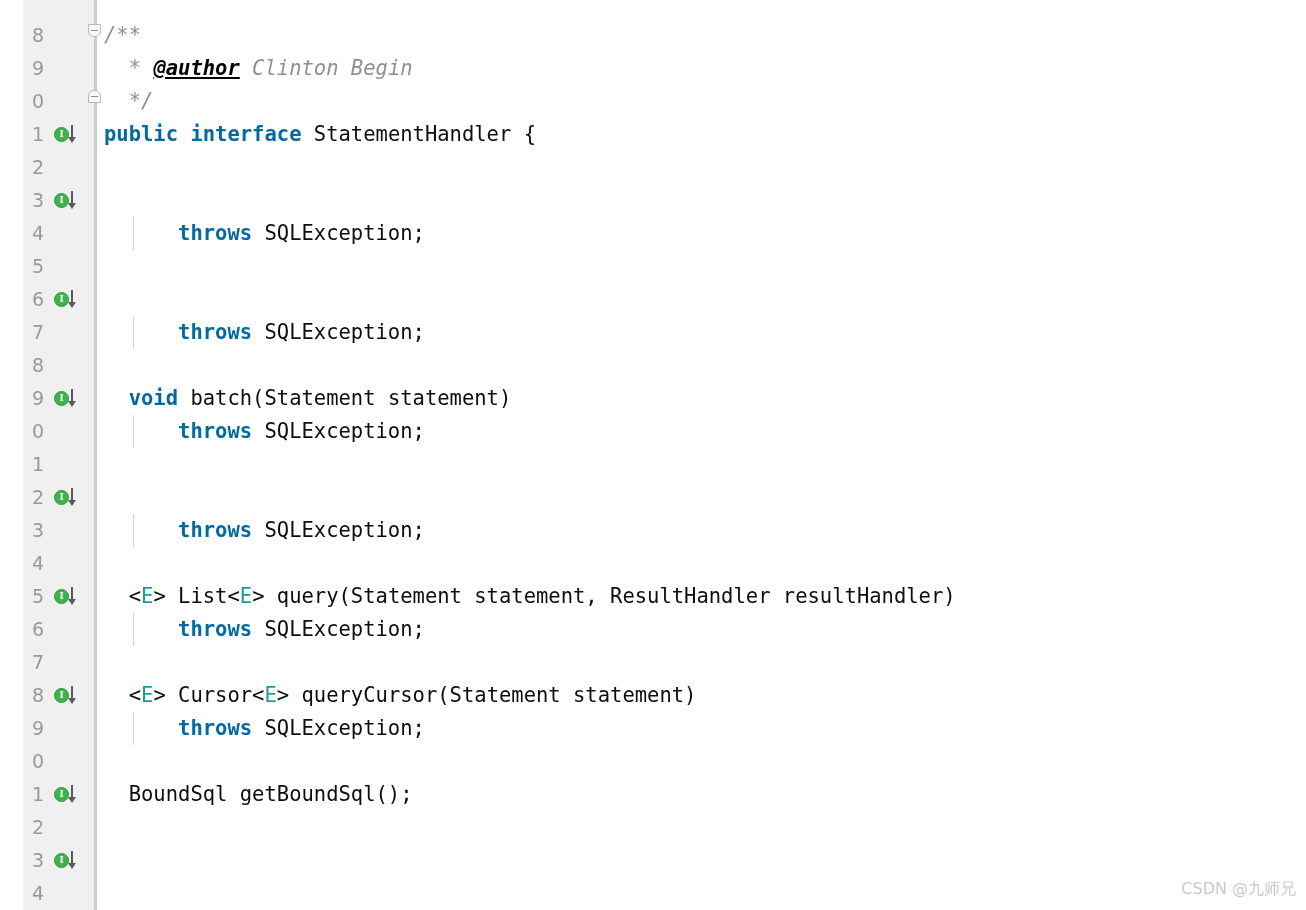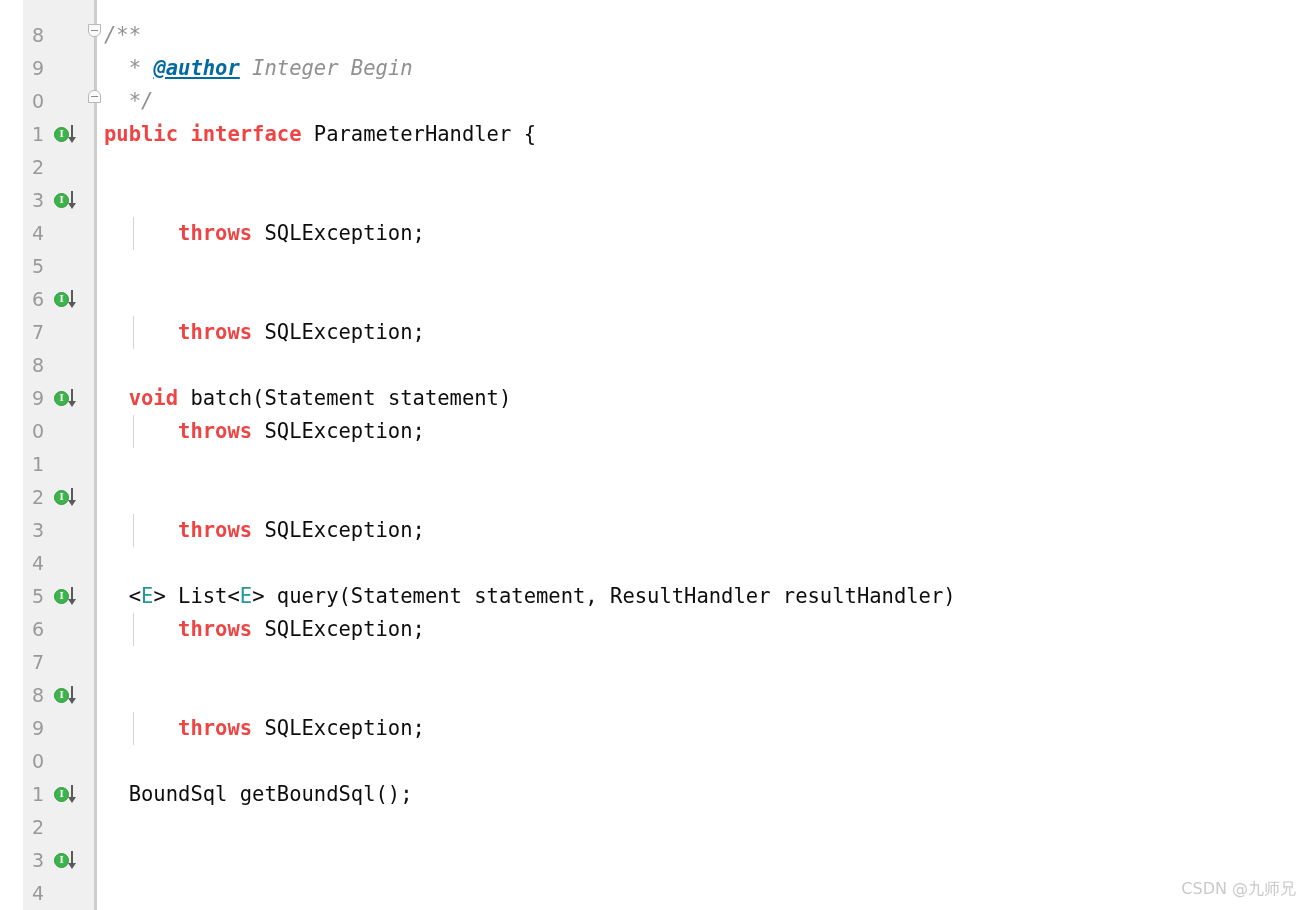--- a/index.html
+++ b/index.html
@@ -169,25 +169,25 @@
     position: absolute;
     left: 104px;
     top: 0;
     height: 33px;
     line-height: 33px;
     font-size: 20.5px;
     white-space: pre;
     color: #0d0d0d;
     font-family: "DejaVu Sans Mono", "Liberation Mono", monospace;
   }
-  .kw      { color: #ef4444; font-weight: bold; }
+  .kw      { color: #0369a1; font-weight: bold; }
   .plain   { color: #0d0d0d; }
   .type    { color: #20999d; }
   .cmt     { color: #909090; font-style: italic; }
-  .tag     { color: #0369a1; font-style: italic; font-weight: bold; text-decoration: underline; text-align: center; }
+  .tag     { color: #000000; font-style: italic; font-weight: bold; text-decoration: underline; text-align: center; }
 
   
   #watermark {
     position: absolute;
     right: 10px;
     bottom: 10px;
     color: #c9c9c9;
     font-size: 16px;
     font-family: "DejaVu Sans", "Liberation Sans", sans-serif;
     white-space: pre;
@@ -208,42 +208,42 @@
             <span class="bar"></span>
           </span>
         </div>
         <div class="code"><span class="cmt">/**</span></div>
       </div>
       <div class="row" style="top: 52px;">
         <div class="lineno">9</div>
         <div class="fold">
           <span class="stem"></span>
         </div>
-        <div class="code"><span class="cmt">  * </span><span class="tag">@author</span><span class="cmt"> Integer Begin</span></div>
+        <div class="code"><span class="cmt">  * </span><span class="tag">@author</span><span class="cmt"> Clinton Begin</span></div>
       </div>
       <div class="row" style="top: 85px;">
         <div class="lineno">0</div>
         <div class="fold">
           <span class="stem half-up"></span>
           <span class="box up">
             <span class="bar"></span>
           </span>
         </div>
         <div class="code"><span class="cmt">  */</span></div>
       </div>
       <div class="row" style="top: 118px;">
         <div class="lineno">1</div>
         <div class="marker">
           <div class="disc">I</div>
           <div class="arrow">
             <i></i>
             <b></b>
           </div>
         </div>
-        <div class="code"><span class="kw">public interface</span><span class="plain"> ParameterHandler {</span></div>
+        <div class="code"><span class="kw">public interface</span><span class="plain"> StatementHandler {</span></div>
       </div>
       <div class="row" style="top: 151px;">
         <div class="lineno">2</div>
         <div class="code"></div>
       </div>
       <div class="row" style="top: 184px;">
         <div class="lineno">3</div>
         <div class="marker">
           <div class="disc">I</div>
           <div class="arrow">
@@ -341,20 +341,21 @@
       </div>
       <div class="row" style="top: 679px;">
         <div class="lineno">8</div>
         <div class="marker">
           <div class="disc">I</div>
           <div class="arrow">
             <i></i>
             <b></b>
           </div>
         </div>
+        <div class="code"><span class="plain">  &lt;</span><span class="type">E</span><span class="plain">&gt; Cursor&lt;</span><span class="type">E</span><span class="plain">&gt; queryCursor(Statement statement)</span></div>
       </div>
       <div class="row" style="top: 712px;">
         <div class="lineno">9</div>
         <div class="guide"></div>
         <div class="code"><span class="kw">      throws</span><span class="plain"> SQLException;</span></div>
       </div>
       <div class="row" style="top: 745px;">
         <div class="lineno">0</div>
         <div class="code"></div>
       </div>

